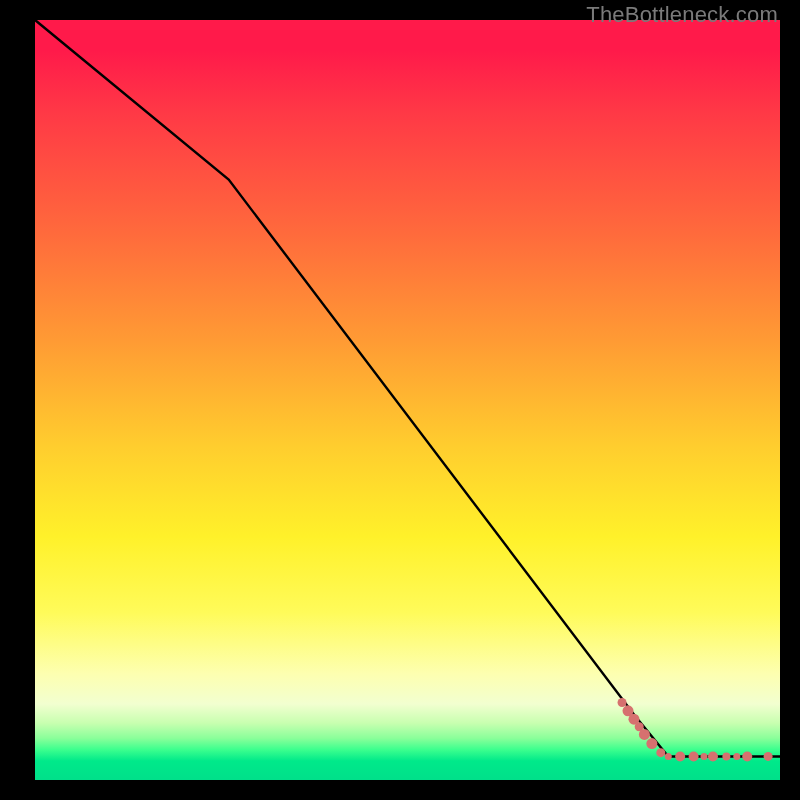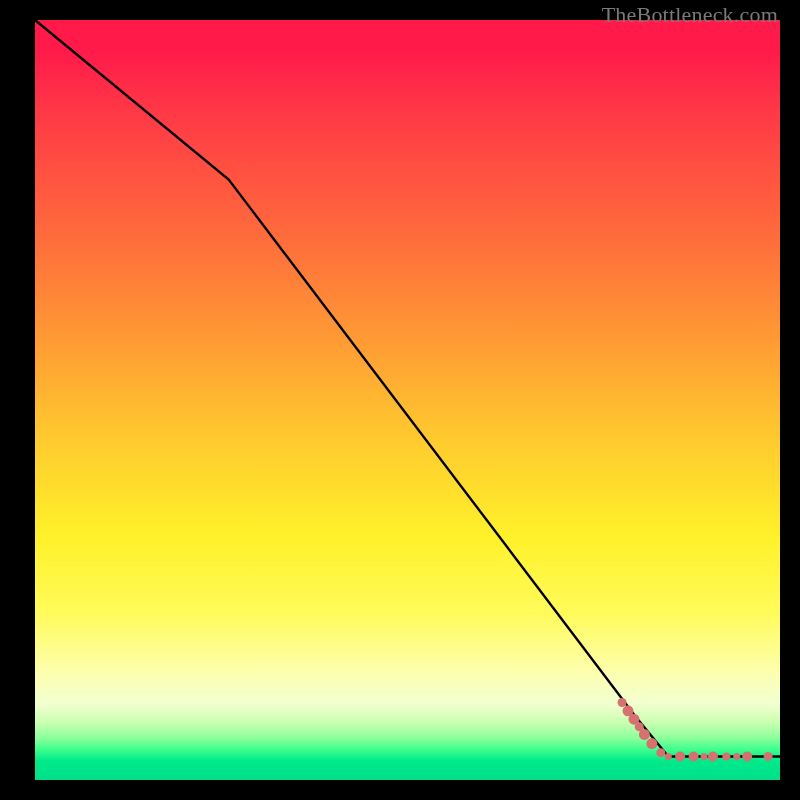--- a/index.html
+++ b/index.html
@@ -9,21 +9,20 @@
     height: 800px;
     background: #000;
     font-family: Arial, Helvetica, sans-serif;
     overflow: hidden;
   }
   .stage {
     position: relative;
     width: 800px;
     height: 708px;
     background: #000;
-    font-family: Liberation Serif, serif;
   }
   .plot-area {
     position: absolute;
     left: 35px;
     top: 20px;
     width: 745px;
     height: 760px;
     
     background: linear-gradient(
       to bottom,

